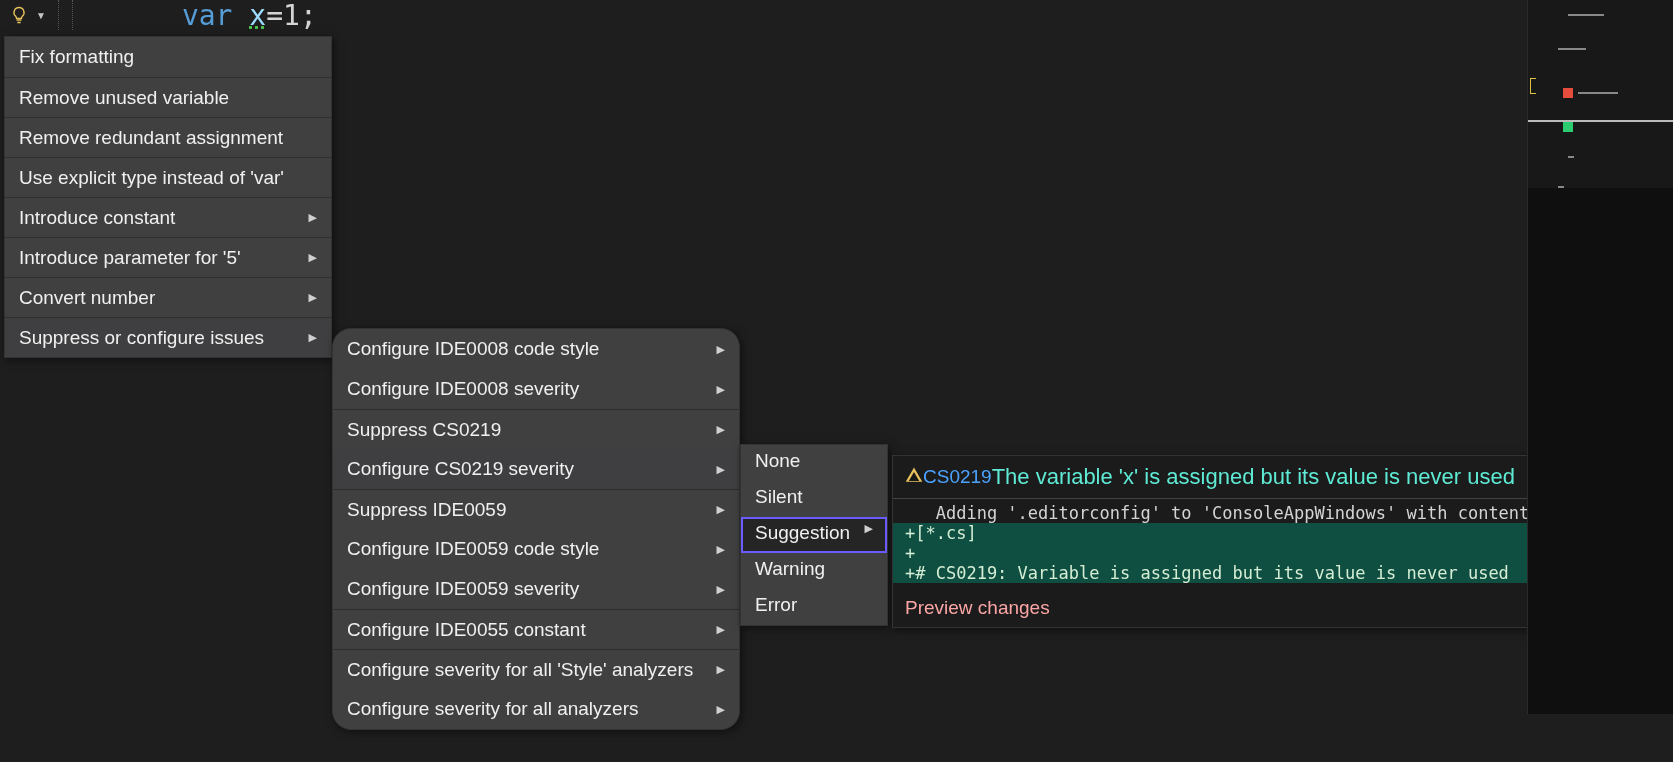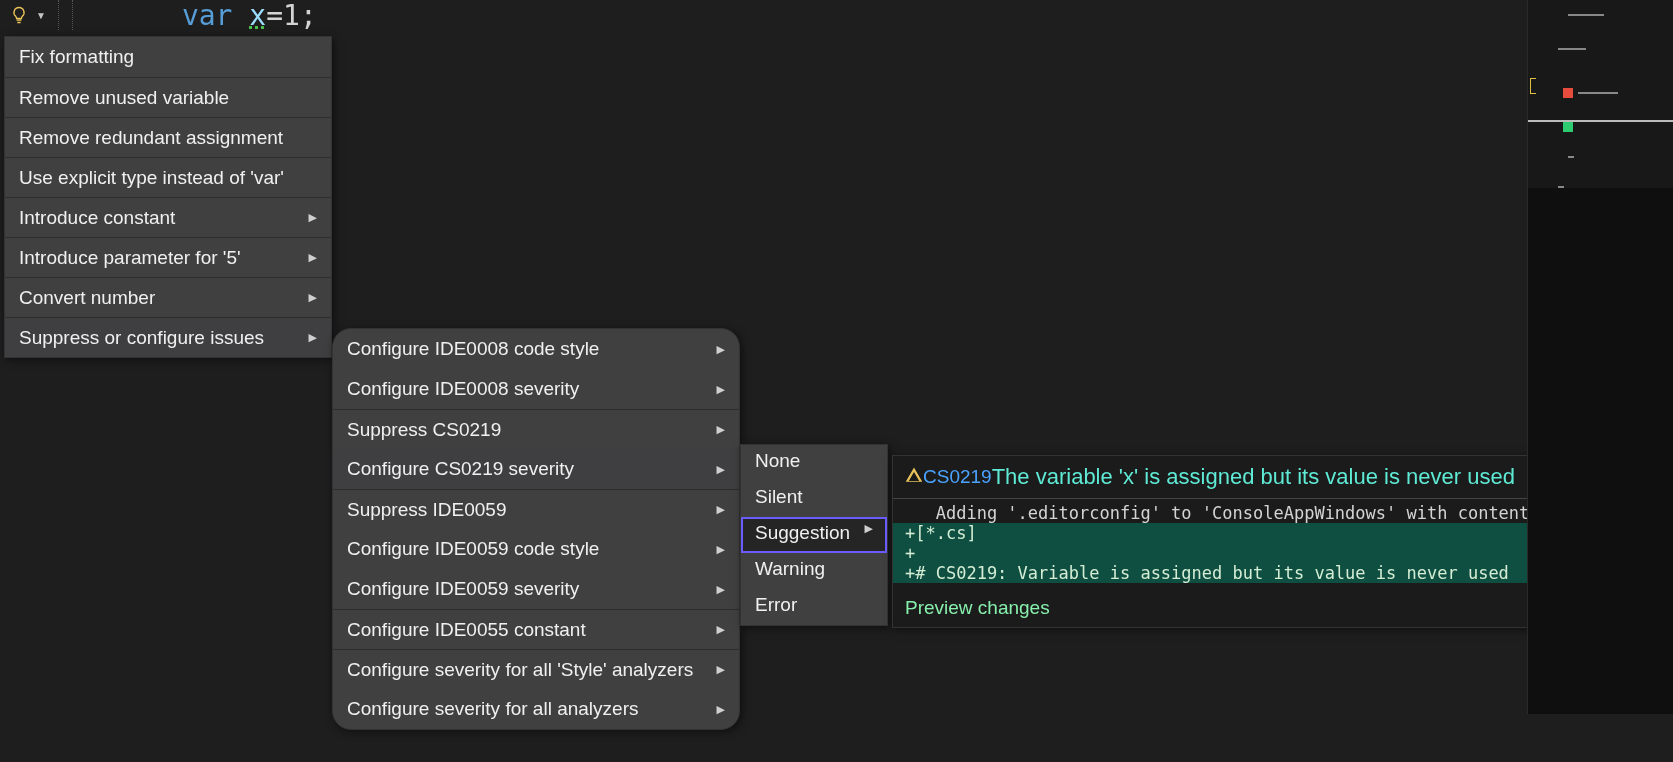--- a/index.html
+++ b/index.html
@@ -121,21 +121,21 @@
     color: #d4d4d4;
   }
   .preview-body .line.add {
     background: #0e4f41;
     color: #d4edd4;
   }
   .preview-footer {
     padding: 14px 12px 8px 12px;
   }
   .preview-footer a {
-    color: #86efac;
+    color: #fca5a5;
     font-size: 19px;
     text-decoration: none;
   }
 
   .minimap {
     position: absolute;
     right: 0; top: 0;
     width: 146px; height: 714px;
     background: #0f0f0f;
     border-left: 1px solid #2a2a2a;

